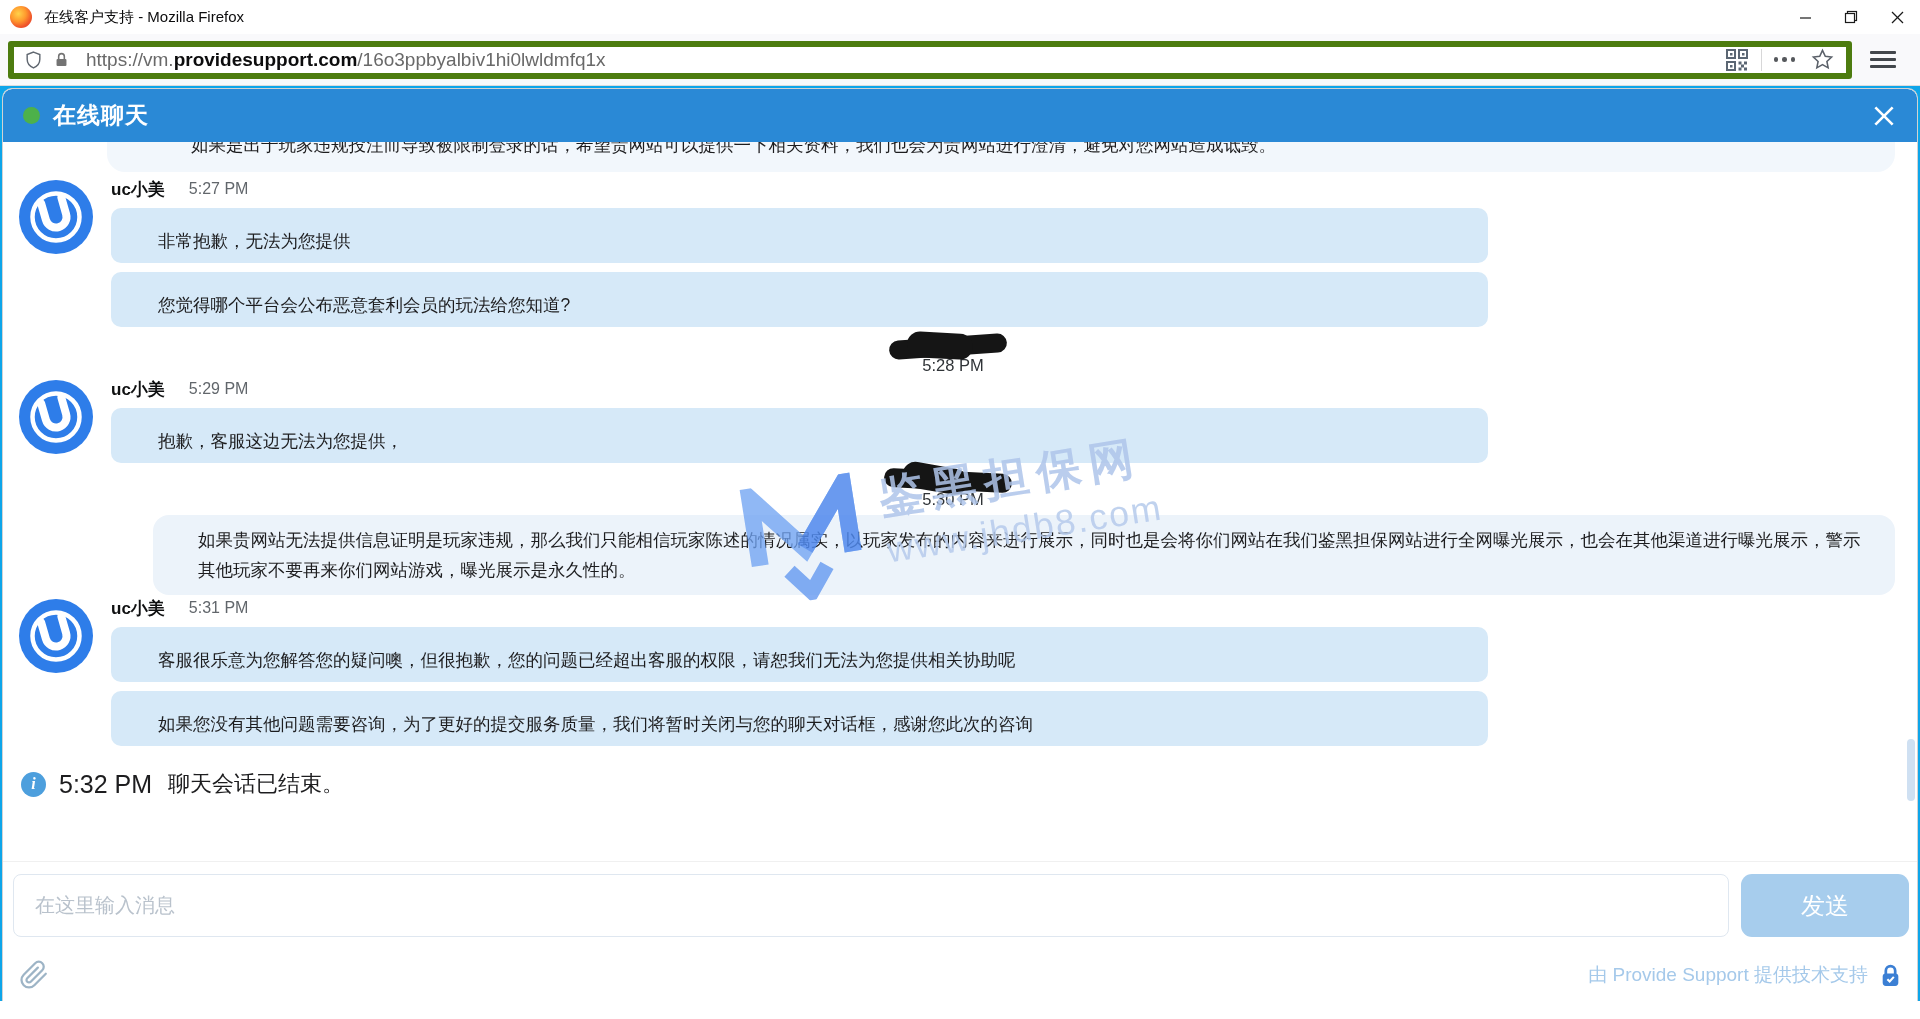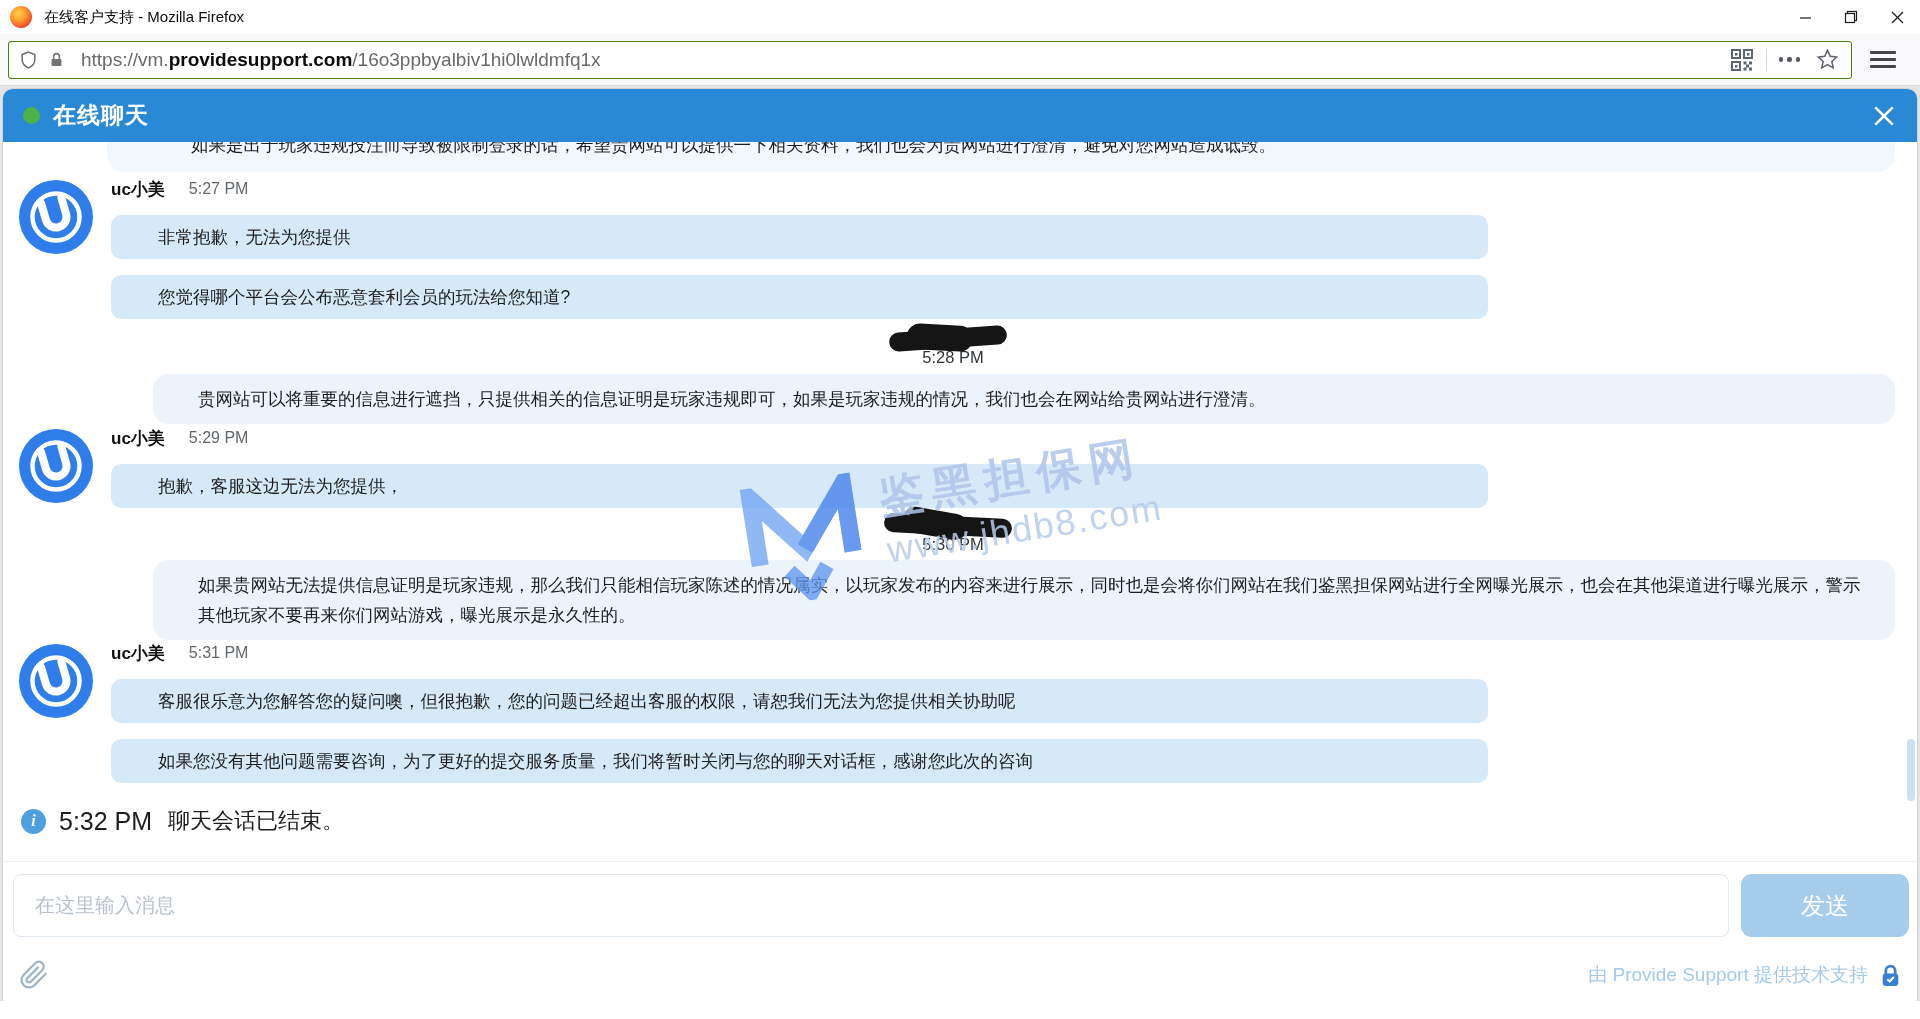--- a/index.html
+++ b/index.html
@@ -10,34 +10,34 @@
   .titlebar { height:34px; background:#ffffff; display:flex; align-items:center; padding-left:10px; }
   .ff-icon { width:22px; height:22px; border-radius:50%;
     background:radial-gradient(circle at 38% 35%, #ffd24a 0%, #ff9a2e 38%, #f0552a 68%, #d93a2b 100%); }
   .win-title { margin-left:12px; font-size:15px; color:#0c0c0d; }
   .win-controls { margin-left:auto; display:flex; height:34px; }
   .win-btn { width:46px; height:34px; display:flex; align-items:center; justify-content:center; }
   .win-btn svg { stroke:#1a1a1a; fill:none; stroke-width:1.2; }
 
   .toolbar { height:52px; background:#f9f9fb; border-bottom:1px solid #dcdcdd;
     display:flex; align-items:center; padding:0 24px 0 8px; }
-  .urlbar { flex:1; height:38px; background:#fff; border:1px solid #4d7c0f; border-radius:3px;
+  .urlbar { flex:1; height:38px; background:#fff; border:6px solid #4d7c0f; border-radius:3px;
     display:flex; align-items:center; padding:0 10px; }
   .urlbar .u-icon { display:flex; align-items:center; margin-right:10px; }
   .url-text { font-size:19px; color:#696969; margin-left:6px; white-space:nowrap; overflow:hidden; flex:1; }
   .url-text .domain { color:#0c0c0d; font-weight:600; }
   .url-right { display:flex; align-items:center; margin-left:auto; }
   .url-sep { width:1px; height:22px; background:#d7d7d8; margin:0 12px; }
   .dots { display:flex; gap:4px; margin-right:16px; }
   .dots i { width:4.5px; height:4.5px; border-radius:50%; background:#55585c; }
   .hamburger { width:26px; margin-left:18px; display:flex; flex-direction:column; gap:4.5px; cursor:pointer; }
   .hamburger i { height:2.6px; background:#43474c; border-radius:1px; }
 
   
-  .page { position:relative; height:915px; background:#e5e5e5; }
+  .page { position:relative; height:915px; background:#0ea5e9; }
   .panel { position:absolute; left:2px; right:2px; top:2px; bottom:0; background:#fff;
     border:1px solid #d2d2d2; border-bottom:none; border-radius:10px 10px 0 0; overflow:hidden; }
 
   .chat-header { height:53px; background:#2a89d6; border-radius:9px 9px 0 0;
     display:flex; align-items:center; padding:0 20px; }
   .status-dot { width:17px; height:17px; border-radius:50%; background:#4db14a; }
   .chat-title { margin-left:13px; font-size:23px; font-weight:bold; color:#fff; letter-spacing:1px; }
   .chat-close { margin-left:auto; display:flex; align-items:center; cursor:pointer; }
 
   .messages { position:relative; }
@@ -46,22 +46,22 @@
     border-radius:0 0 18px 18px; overflow:hidden; }
   .cut-text { margin:-9px 0 0 84px; font-size:17.5px; color:#1d1d1f; white-space:nowrap; }
 
   .group { display:flex; }
   .g1 { margin-top:7px; } .g2 { margin-top:4px; } .g3 { margin-top:3px; }
   .avatar { width:76px; height:76px; margin-left:15px; flex:0 0 76px; }
   .gcontent { margin-left:17px; width:1377px; }
   .gmeta { height:20px; display:flex; align-items:center; gap:24px; }
   .gname { font-size:17px; font-weight:bold; color:#0f1011; }
   .gtime { font-size:16px; color:#61666b; }
-  .abubble { margin-top:16px; background:#d6e9f8; border-radius:10px; width:100%;
-    padding:11px 24px 11px 47px; font-size:17.5px; line-height:22px; color:#1d1d1f; }
+  .abubble { margin-top:9px; background:#d6e9f8; border-radius:10px; width:100%;
+    padding:22px 24px 11px 47px; font-size:17.5px; line-height:22px; color:#1d1d1f; }
   .abubble:first-of-type { margin-top:8px; }
 
   .vmeta { display:flex; align-items:center; justify-content:flex-end; padding-right:14px; height:38px;flex-direction:column; }
   .v1 .vmeta { margin-top:10px; } .v2 .vmeta { margin-top:8px; }
   .redact { position:relative; display:inline-block; width:118px; height:32px; background:#151515;
     border-radius:16px; margin-right:10px; transform:rotate(-4deg); }
   .redact::before { content:""; position:absolute; left:18px; top:-5px; width:66px; height:26px;
     background:#151515; border-radius:13px; transform:rotate(7deg); }
   .v2 .redact { width:128px; height:38px; transform:rotate(3deg); }
   .vtime { font-size:16.5px; color:#2f3337; }
@@ -214,21 +214,20 @@
           <div class="abubble">非常抱歉，无法为您提供</div>
           <div class="abubble">您觉得哪个平台会公布恶意套利会员的玩法给您知道?</div>
         </div>
       </div>
 
       <div class="vgroup v1">
         <div class="vmeta">
           <span class="redact"></span>
           <span class="vtime">5:28 PM</span>
         </div>
-        <div class="vbubble">贵网站可以将重要的信息进行遮挡，只提供相关的信息证明是玩家违规即可，如果是玩家违规的情况，我们也会在网站给贵网站进行澄清。</div>
       </div>
 
       <div class="group g2">
         <div class="avatar">
           <svg viewBox="0 0 76 76" width="76" height="76">
               <circle cx="38" cy="38" r="37" fill="#2e7de9"></circle>
               <circle cx="38" cy="38" r="23.5" fill="none" stroke="#fff" stroke-width="4.5"></circle>
               <g transform="rotate(-16 38 38)">
                 <path d="M27.5 21 V38 a10.5 10.5 0 0 0 21 0 V21" fill="none" stroke="#fff" stroke-width="8" stroke-linecap="round"></path>
               </g>

